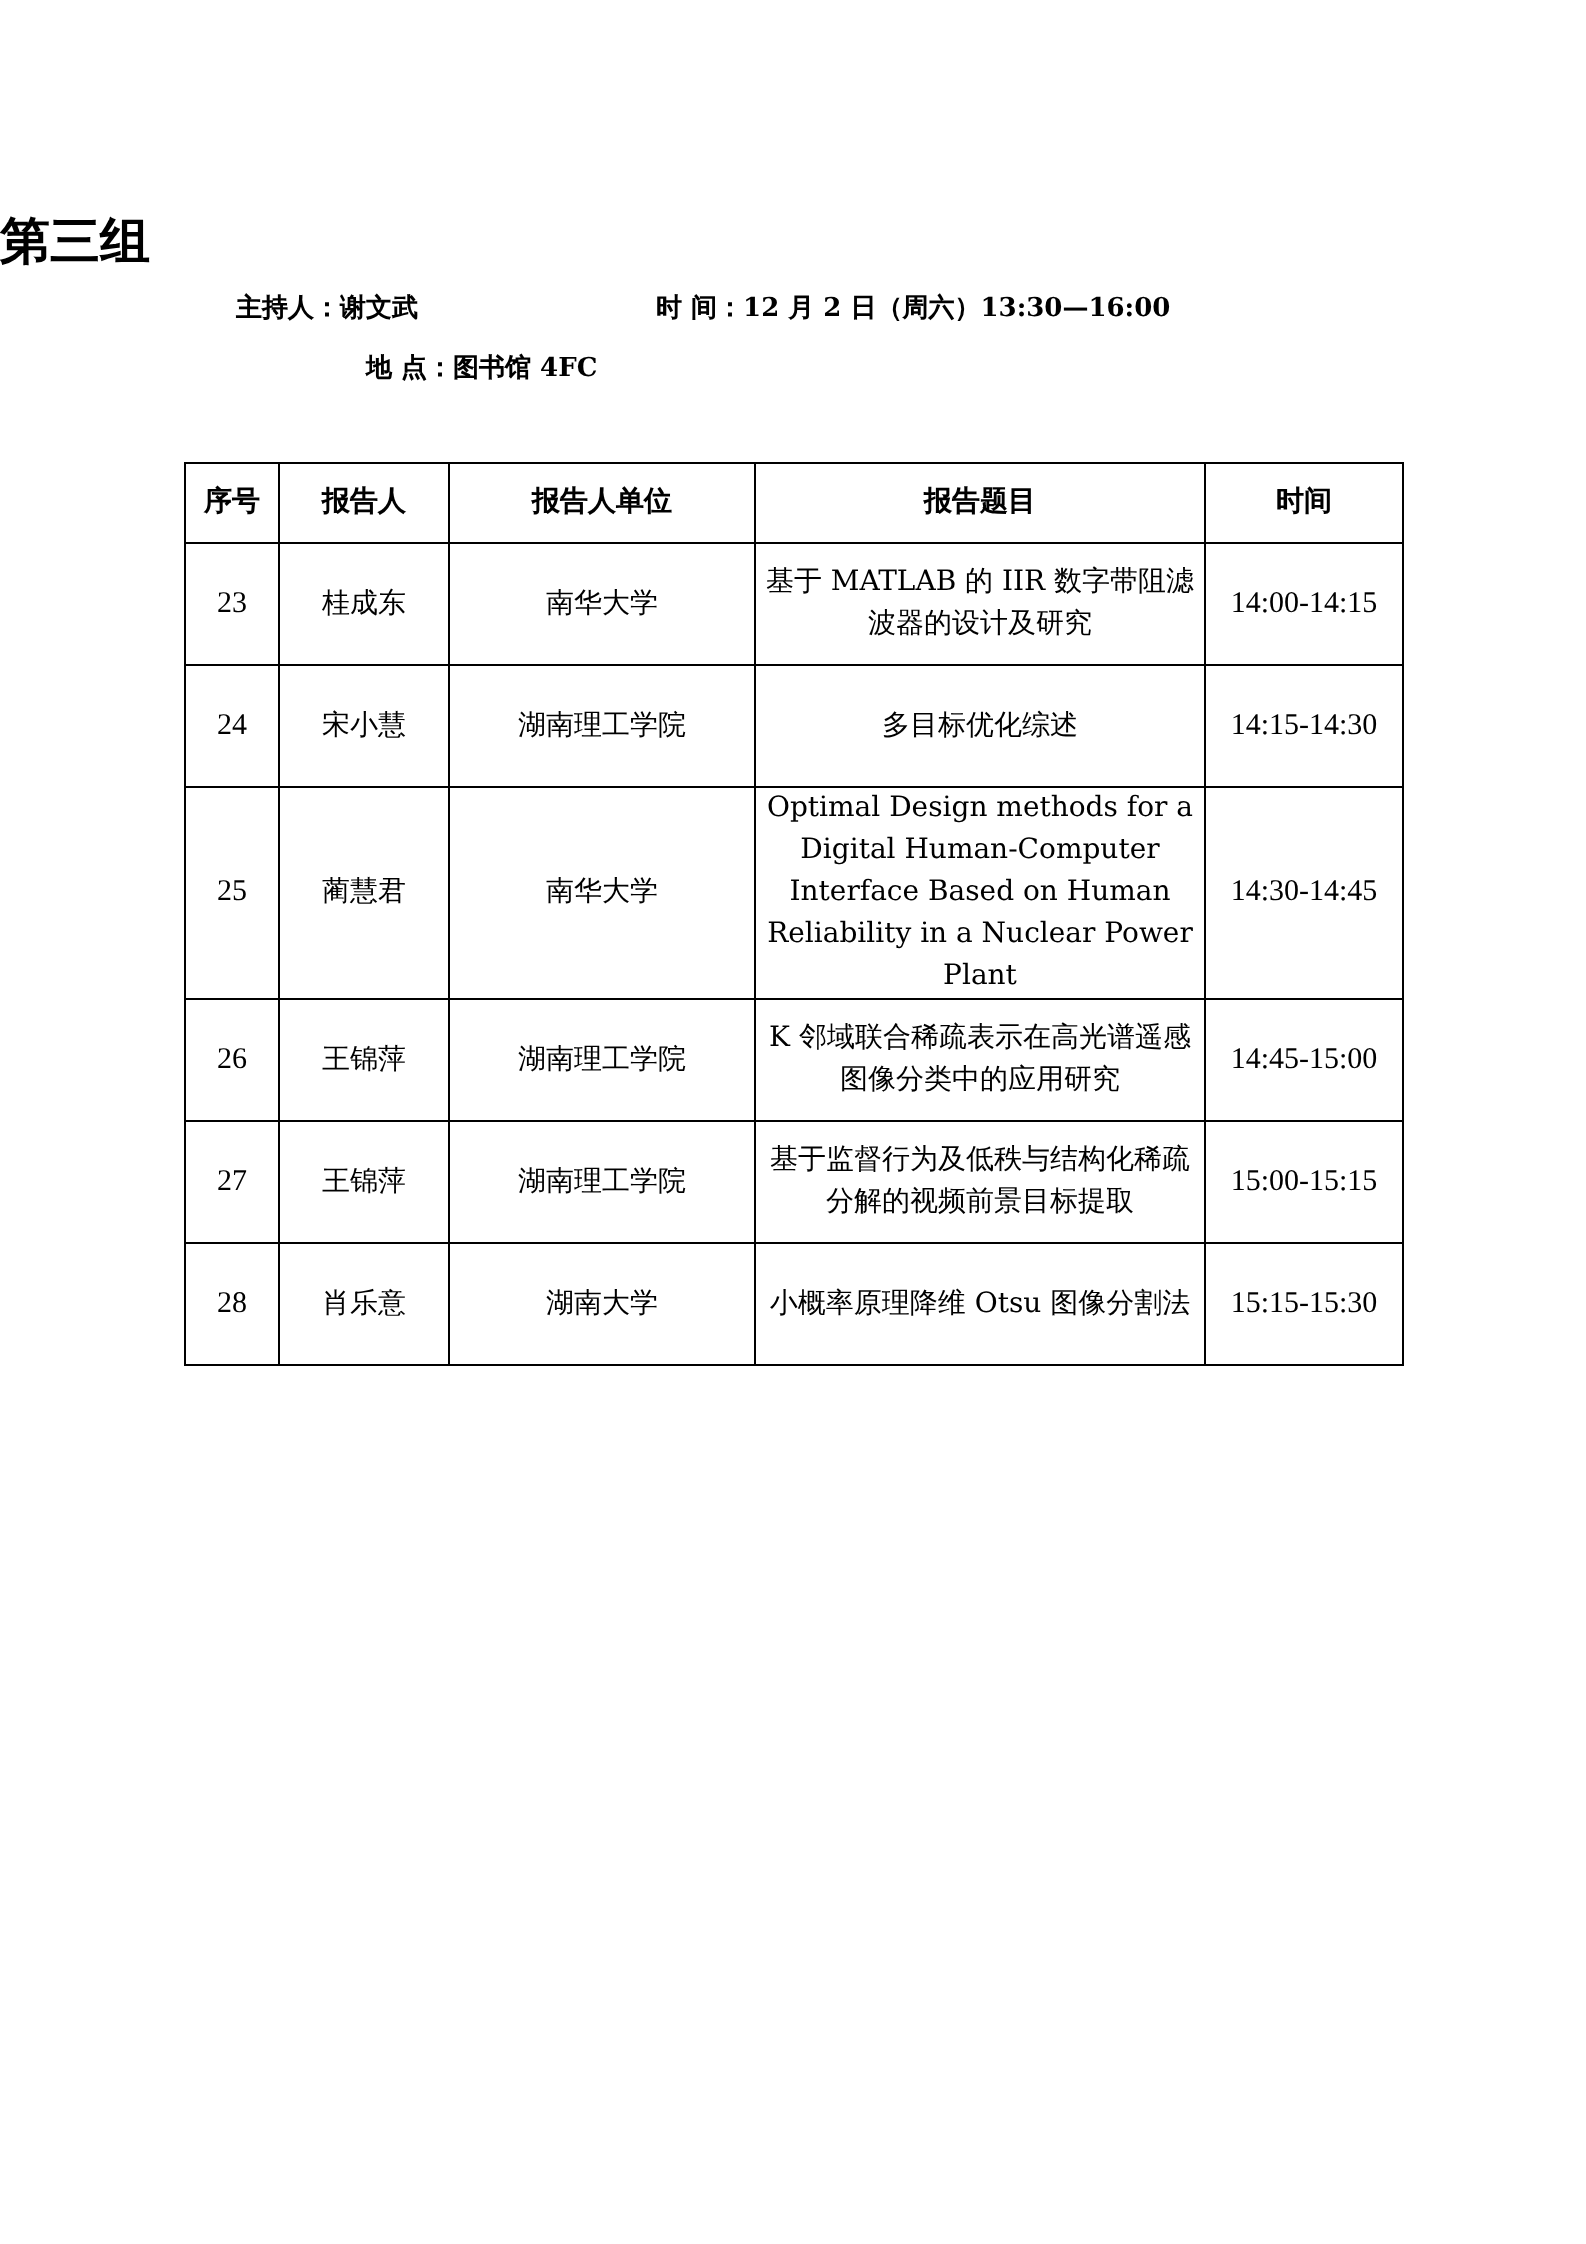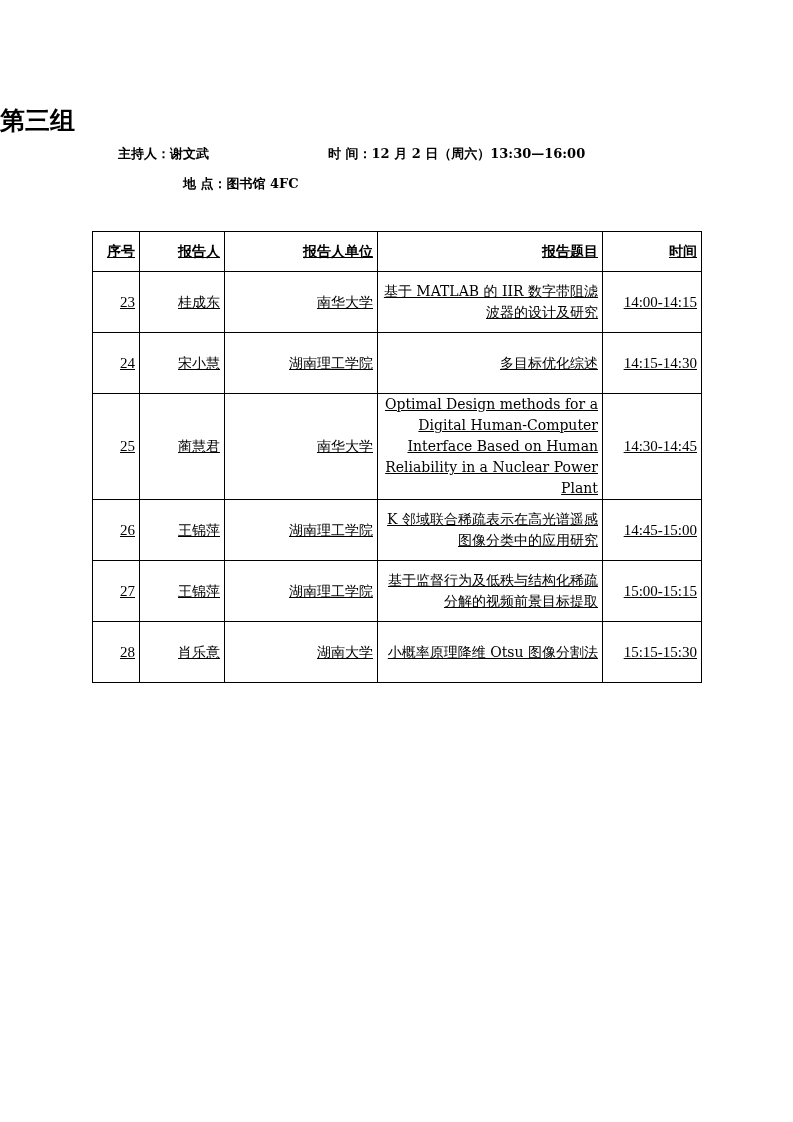--- a/index.html
+++ b/index.html
@@ -39,25 +39,24 @@
       position: absolute;
       left: 92px;
       top: 231px;
       width: 609px;
       border-collapse: collapse;
       table-layout: fixed;
       font-size: 14px;
     }
     table.sched th, table.sched td {
       border: 1.6px solid #000;
-      text-align: right;
+      text-align: center;
       vertical-align: middle;
       padding: 0 4px;
       line-height: 21px;
-      text-decoration: underline;
     }
     table.sched th {
       height: 39px;
       font-weight: bold;
       font-size: 14px;
       font-family: "DejaVu Sans", "Liberation Sans", sans-serif;
     }
     table.sched td {
       height: 60px;
       font-weight: normal;

